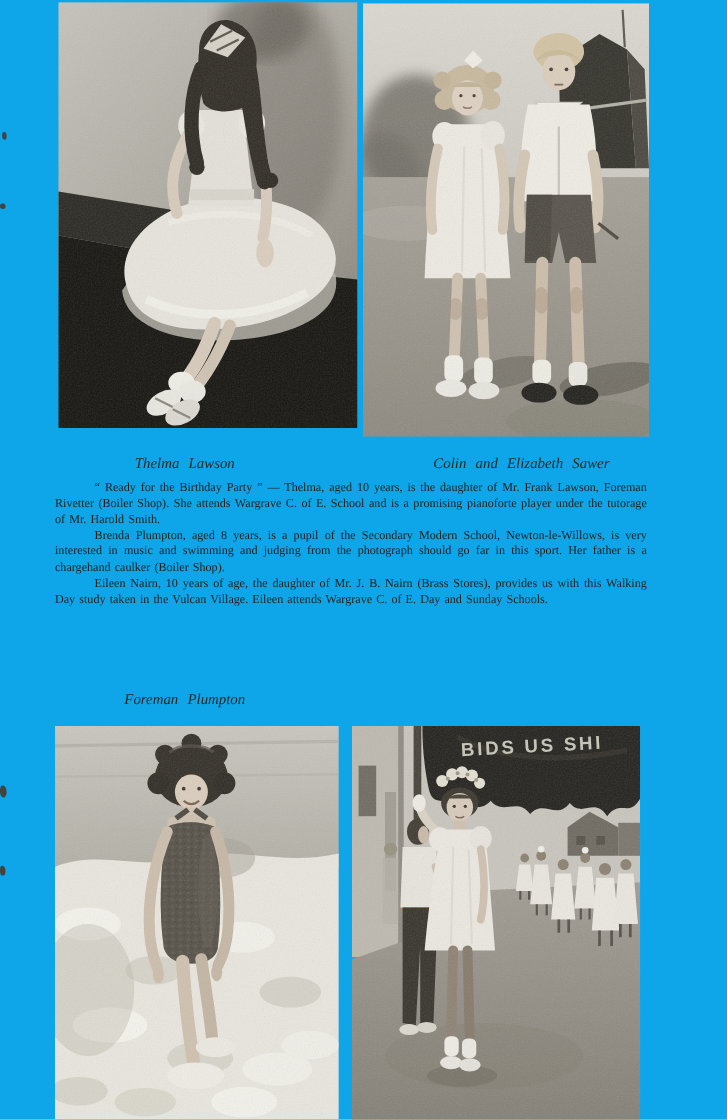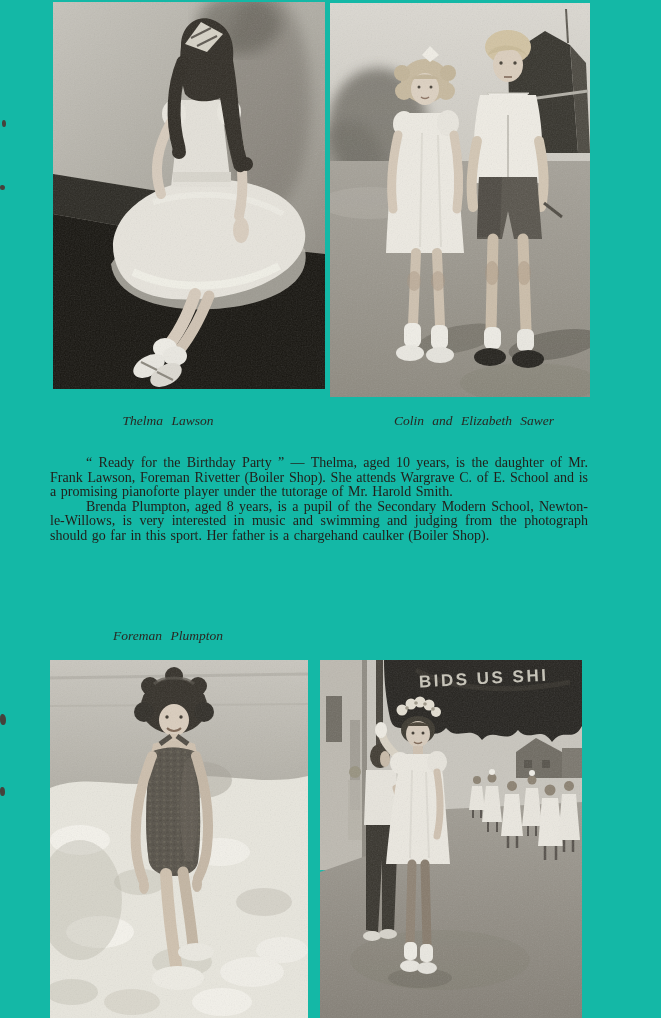--- a/index.html
+++ b/index.html
@@ -1,22 +1,22 @@
 <!DOCTYPE html>
 <html><head>
 <meta charset="utf-8">
 <style>
   html,body{margin:0;padding:0;}
-  .page{position:relative;width:661px;height:1018px;background:#14b8a6;overflow:hidden;
+  .page{position:relative;width:661px;height:1018px;background:#0ea5e9;overflow:hidden;
         font-family:"Liberation Serif","DejaVu Serif",serif;color:#221f1a;}
   .photo{position:absolute;display:block;}
   .photo svg{display:block;}
   .caption{position:absolute;font-style:italic;font-size:13.5px;line-height:16px;
            text-align:center;word-spacing:5px;color:#2a2722;}
-  .article{position:absolute;left:50px;top:456px;width:538px;font-size:14px;
+  .article{position:absolute;left:50px;top:436px;width:538px;font-size:11px;
            line-height:14.6px;text-align:justify;word-spacing:1px;color:#221e19;}
   .article p{margin:0;text-indent:36px;}
   .speck{position:absolute;background:#45423c;border-radius:45% 60% 50% 55%;}
 </style>
 </head>
 <body>
 
 <div class="page">
 
   <div class="speck" style="left:2px;top:120px;width:4px;height:7px;"></div>
@@ -170,20 +170,21 @@
       <rect width="260" height="394" filter="url(#p2grain)"></rect>
     </svg>
   </div>
 
   <div class="caption" style="left:53px;top:413px;width:230px;">Thelma Lawson</div>
   <div class="caption" style="left:330px;top:413px;width:288px;">Colin and Elizabeth Sawer</div>
 
   <div class="article">
     <p>“ Ready for the Birthday Party ” — Thelma, aged 10 years, is the daughter of Mr. Frank Lawson, Foreman Rivetter (Boiler Shop).  She attends Wargrave C. of E. School and is a promising pianoforte player under the tutorage of Mr. Harold Smith.</p>
     <p>Brenda Plumpton, aged 8 years, is a pupil of the Secondary Modern School, Newton-le-Willows, is very interested in music and swimming and judging from the photograph should go far in this sport.  Her father is a chargehand caulker (Boiler Shop).</p>
+    <p>Eileen Nairn, 10 years of age, the daughter of Mr. J. B. Nairn (Brass Stores), provides us with this Walking Day study taken in the Vulcan Village.  Eileen attends Wargrave C. of E. Day and Sunday Schools.</p>
   </div>
 
   <div class="caption" style="left:53px;top:628px;width:230px;">Foreman Plumpton</div>
 
   <div class="photo" style="left:50px;top:660px;width:258px;height:358px;">
     <svg viewBox="0 0 258 358" width="258" height="358">
       <defs>
         <linearGradient id="p3sea" x1="0" y1="0" x2="0" y2="1">
           <stop offset="0" stop-color="#c9c6be"></stop>
             <stop offset="1" stop-color="#b2afa6"></stop>

